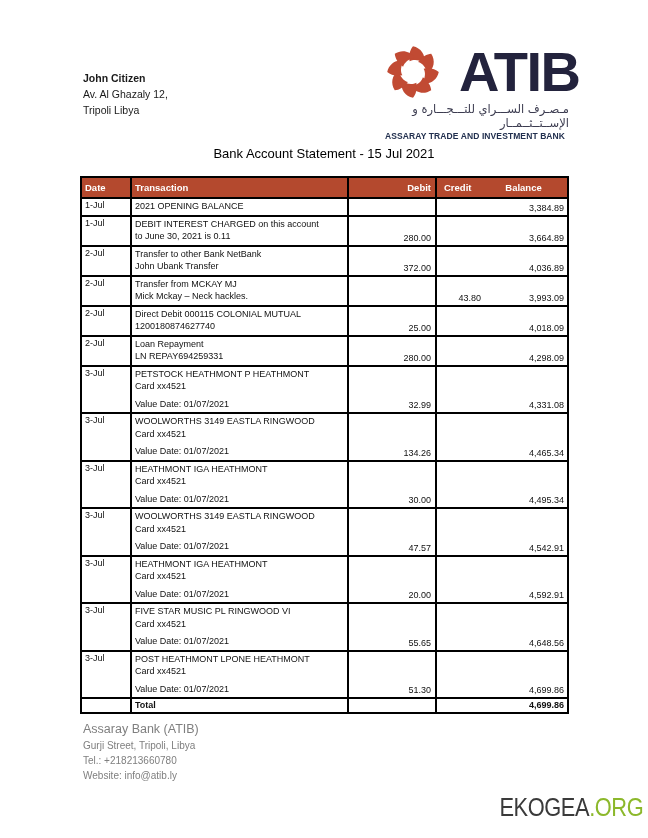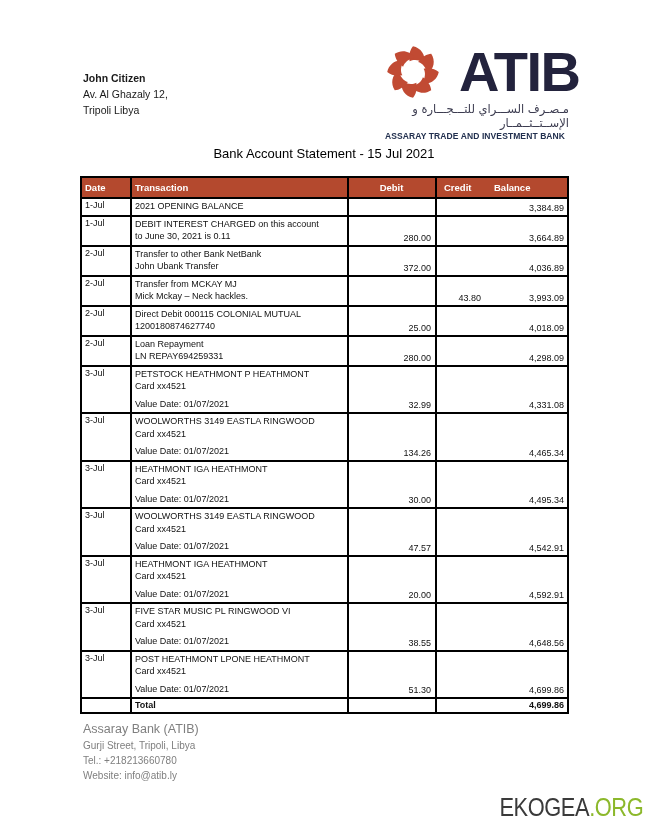--- a/index.html
+++ b/index.html
@@ -26,23 +26,23 @@
   .logo-arabic{margin-top:2px;font-size:11.5px;line-height:14px;text-align:right;direction:rtl;color:#3C3C50;font-family:"DejaVu Sans",sans-serif;}
   .logo-tagline{margin-top:1px;font-size:8.5px;font-weight:bold;letter-spacing:0.1px;color:#22304F;white-space:nowrap;}
 
   
   .title{position:absolute;left:0;top:146px;width:100%;text-align:center;font-size:13px;color:#000000;}
 
   
   .statement-table{position:absolute;left:80px;top:176px;width:487px;border-collapse:collapse;table-layout:fixed;}
   .statement-table th,.statement-table td{border:2px solid #000;}
   .statement-table th{background:var(--header-bg);color:#fff;font-weight:bold;font-size:9.5px;text-align:left;padding:4px 4px 4px 3px;}
-  .statement-table th.h-debit{text-align:center;}
+  .statement-table th.h-debit{text-align:right;}
   .statement-table th.h-credit{border-right:none;padding-left:7px;}
-  .statement-table th.h-balance{border-left:none;text-align:left;padding-right:14px;}
+  .statement-table th.h-balance{border-left:none;text-align:center;padding-right:14px;}
   .statement-table td{font-size:9px;color:#111;vertical-align:top;padding:1px 3px 2px 3px;}
   .statement-table td.num{text-align:right;vertical-align:bottom;padding-right:4px;}
   .statement-table td.credit-cell{border-right:none;padding-right:10px;}
   .statement-table td.balance-cell{border-left:none;padding-right:3px;margin-top:40px;}
   .txn-line{line-height:12.5px;}
   .txn-line.gap{margin-top:5px;}
   .total-label{font-weight:bold;}
   .total-balance{font-weight:bold;}
 
   
@@ -222,21 +222,21 @@
           <td class="num credit-cell"></td>
           <td class="num balance-cell">4,592.91</td>
         </tr>
         <tr>
           <td class="date-cell">3-Jul</td>
           <td class="txn-cell">
             <div class="txn-line">FIVE STAR MUSIC PL RINGWOOD VI</div>
             <div class="txn-line">Card xx4521</div>
             <div class="txn-line gap">Value Date: 01/07/2021</div>
           </td>
-          <td class="num debit-cell">38.55</td>
+          <td class="num debit-cell">55.65</td>
           <td class="num credit-cell"></td>
           <td class="num balance-cell">4,648.56</td>
         </tr>
         <tr>
           <td class="date-cell">3-Jul</td>
           <td class="txn-cell">
             <div class="txn-line">POST HEATHMONT LPONE HEATHMONT</div>
             <div class="txn-line">Card xx4521</div>
             <div class="txn-line gap">Value Date: 01/07/2021</div>
           </td>

